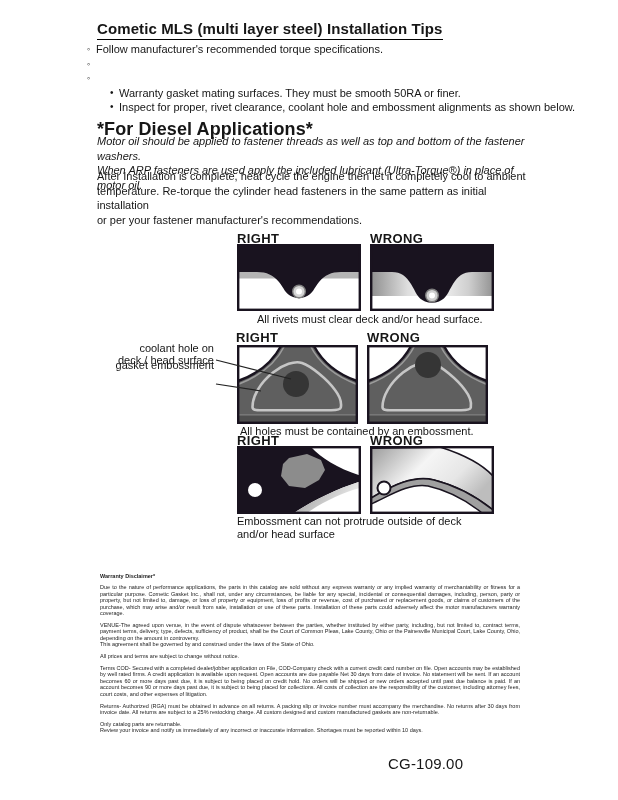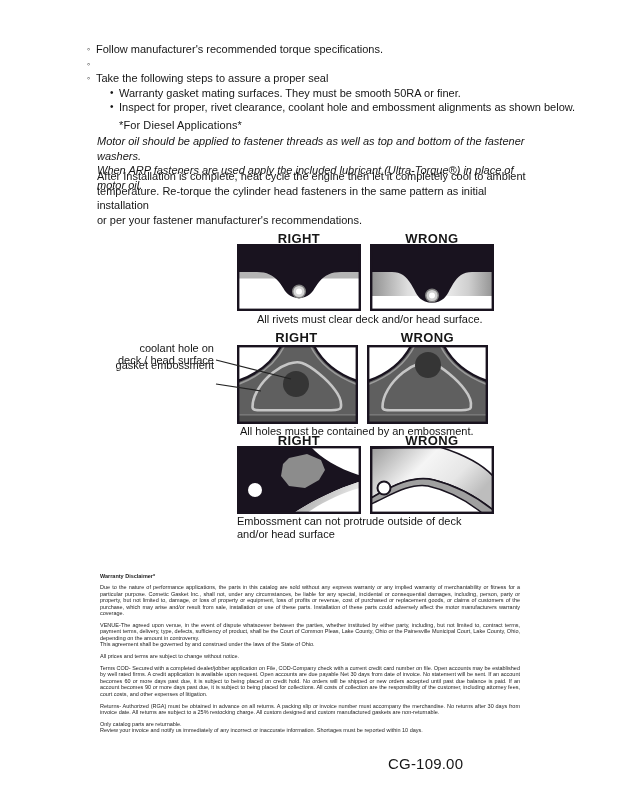--- a/index.html
+++ b/index.html
@@ -7,52 +7,54 @@
         font-family:"Liberation Sans",sans-serif;color:#161616;overflow:hidden;margin:0 auto;}
   .abs{position:absolute;}
   .title{font-size:15px;font-weight:bold;letter-spacing:.1px;border-bottom:1.6px solid #000;padding-bottom:2px;display:inline-block;}
   .body-text{font-size:11px;line-height:14.5px;white-space:pre-line;}
   .bullets{font-size:11px;line-height:14.5px;}
   .bullet-row{display:flex;align-items:flex-start;}
   .bullet-row .marker{width:9px;flex:0 0 9px;text-align:left;}
   .marker.open{font-size:9px;line-height:14.5px;}
   .marker.filled{font-size:10px;line-height:14px;}
   .sub{margin-left:23px;}
-  .h2{font-size:11px;font-weight:normal;letter-spacing:.1px;margin-left:22px;}
-  .dg-label{font-size:13px;font-weight:bold;text-align:center;letter-spacing:.4px;width:124px;}
+  .h2{font-size:18px;font-weight:bold;letter-spacing:.1px;}
+  .dg-label{font-size:13px;font-weight:bold;letter-spacing:.4px;width:124px;}
   .caption{font-size:11px;line-height:13px;white-space:pre-line;}
   .ann{font-size:11px;line-height:12px;text-align:right;width:114px;white-space:pre-line;}
   .legal{width:420px;font-size:5.5px;line-height:6.4px;color:#1d1d1d;}
   .legal p{margin:0 0 5.5px 0;text-align:justify;white-space:pre-line;}
   .legal .lh{font-weight:bold;margin:0 0 5px 0;text-align:left;}
   .code{font-size:15px;letter-spacing:.2px;}
   .overlay{pointer-events:none;}
   .f-ink{fill:var(--ink,#19131f);} .s-ink{stroke:var(--ink,#19131f);}
   .f-deck{fill:var(--deck-gray,#b4b4b4);}
   .f-body{fill:var(--panel-gray,#5f5f5f);}
   .f-hole{fill:var(--hole-gray,#353535);}
   .s-emboss{stroke:var(--emboss-light,#c6c6c6);}
 </style>
 </head>
 <body>
 
 <div class="page">
 
+  <div class="abs" style="left:97px;top:20px;">
+    <span class="title">Cometic MLS (multi layer steel) Installation Tips</span>
+  </div>
 
   <div class="abs bullets" style="left:87px;top:42px;">
     <div class="bullet-row">
       <span class="marker open">◦</span>
       <span>Follow manufacturer's recommended torque specifications.</span>
     </div>
     <div class="bullet-row">
       <span class="marker open">◦</span>
     </div>
     <div class="bullet-row">
       <span class="marker open">◦</span>
-      <span>Take the following steps to assure a proper seal</span>
     </div>
     <div class="bullet-row sub">
       <span class="marker filled">•</span>
       <span>Warranty gasket mating surfaces.  They must be smooth 50RA or finer.</span>
     </div>
     <div class="bullet-row sub">
       <span class="marker filled">•</span>
       <span>Inspect for proper, rivet clearance, coolant hole and embossment alignments as shown below.</span>
     </div>
   </div>

